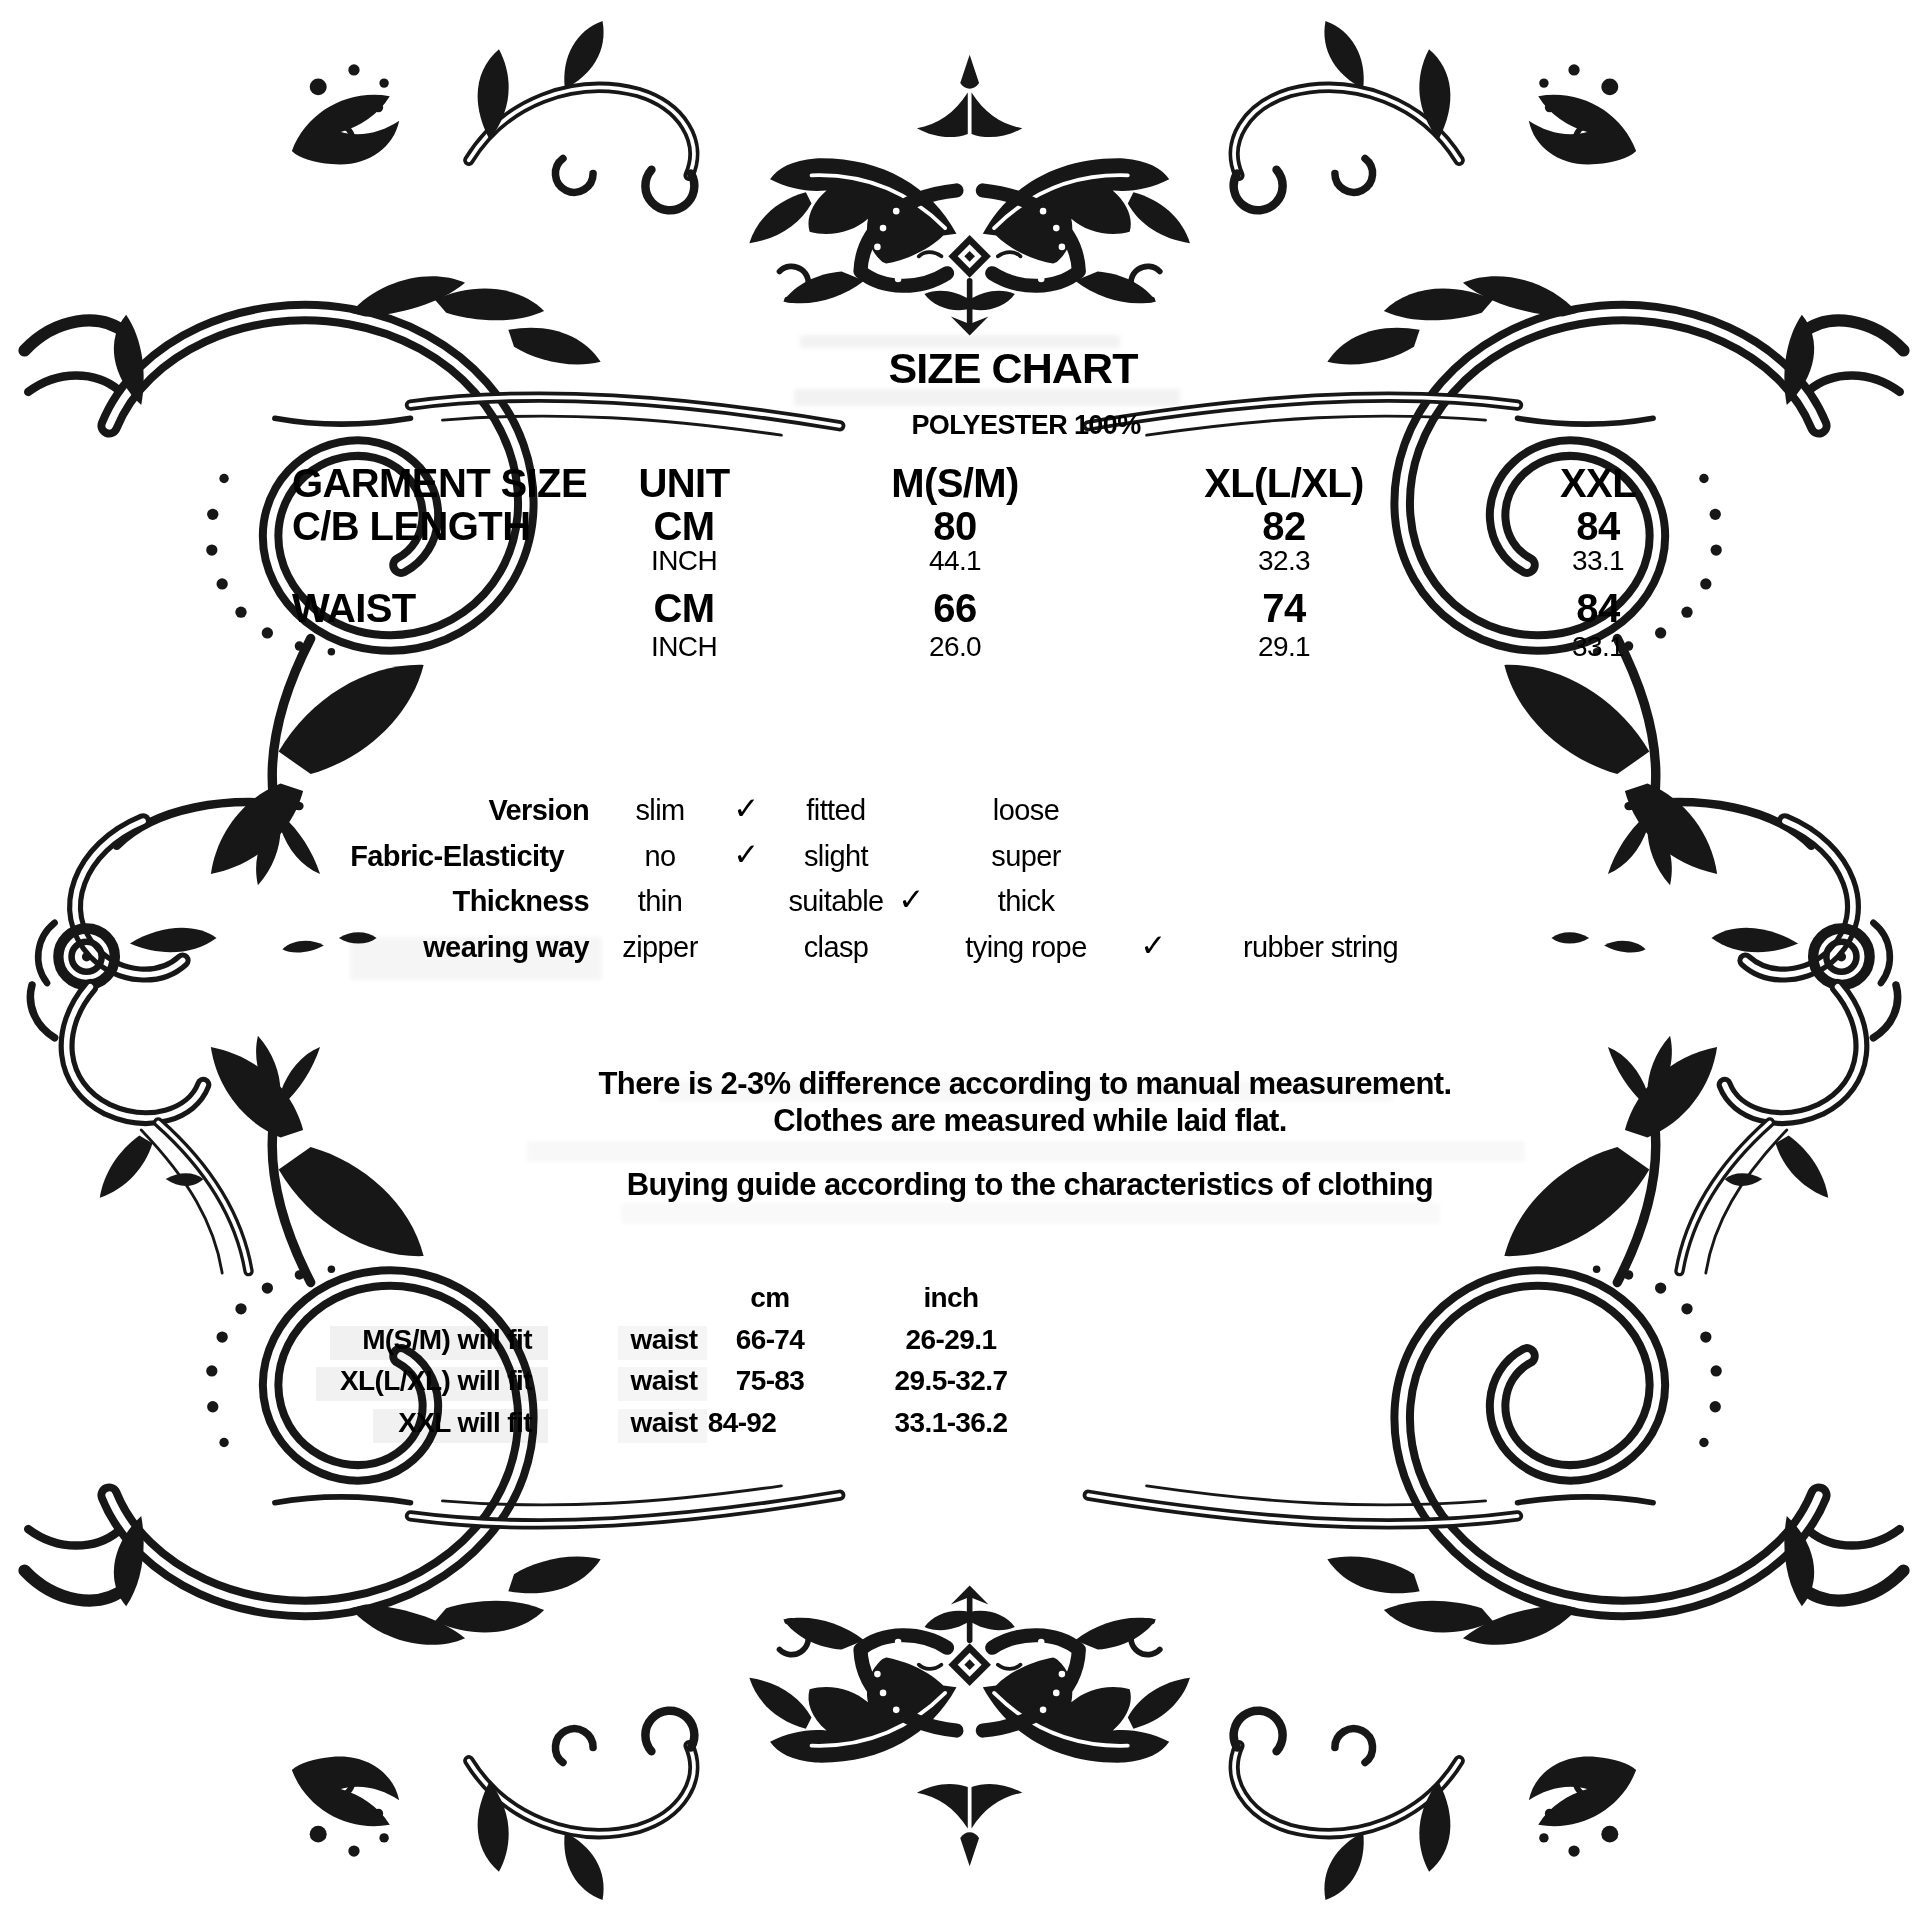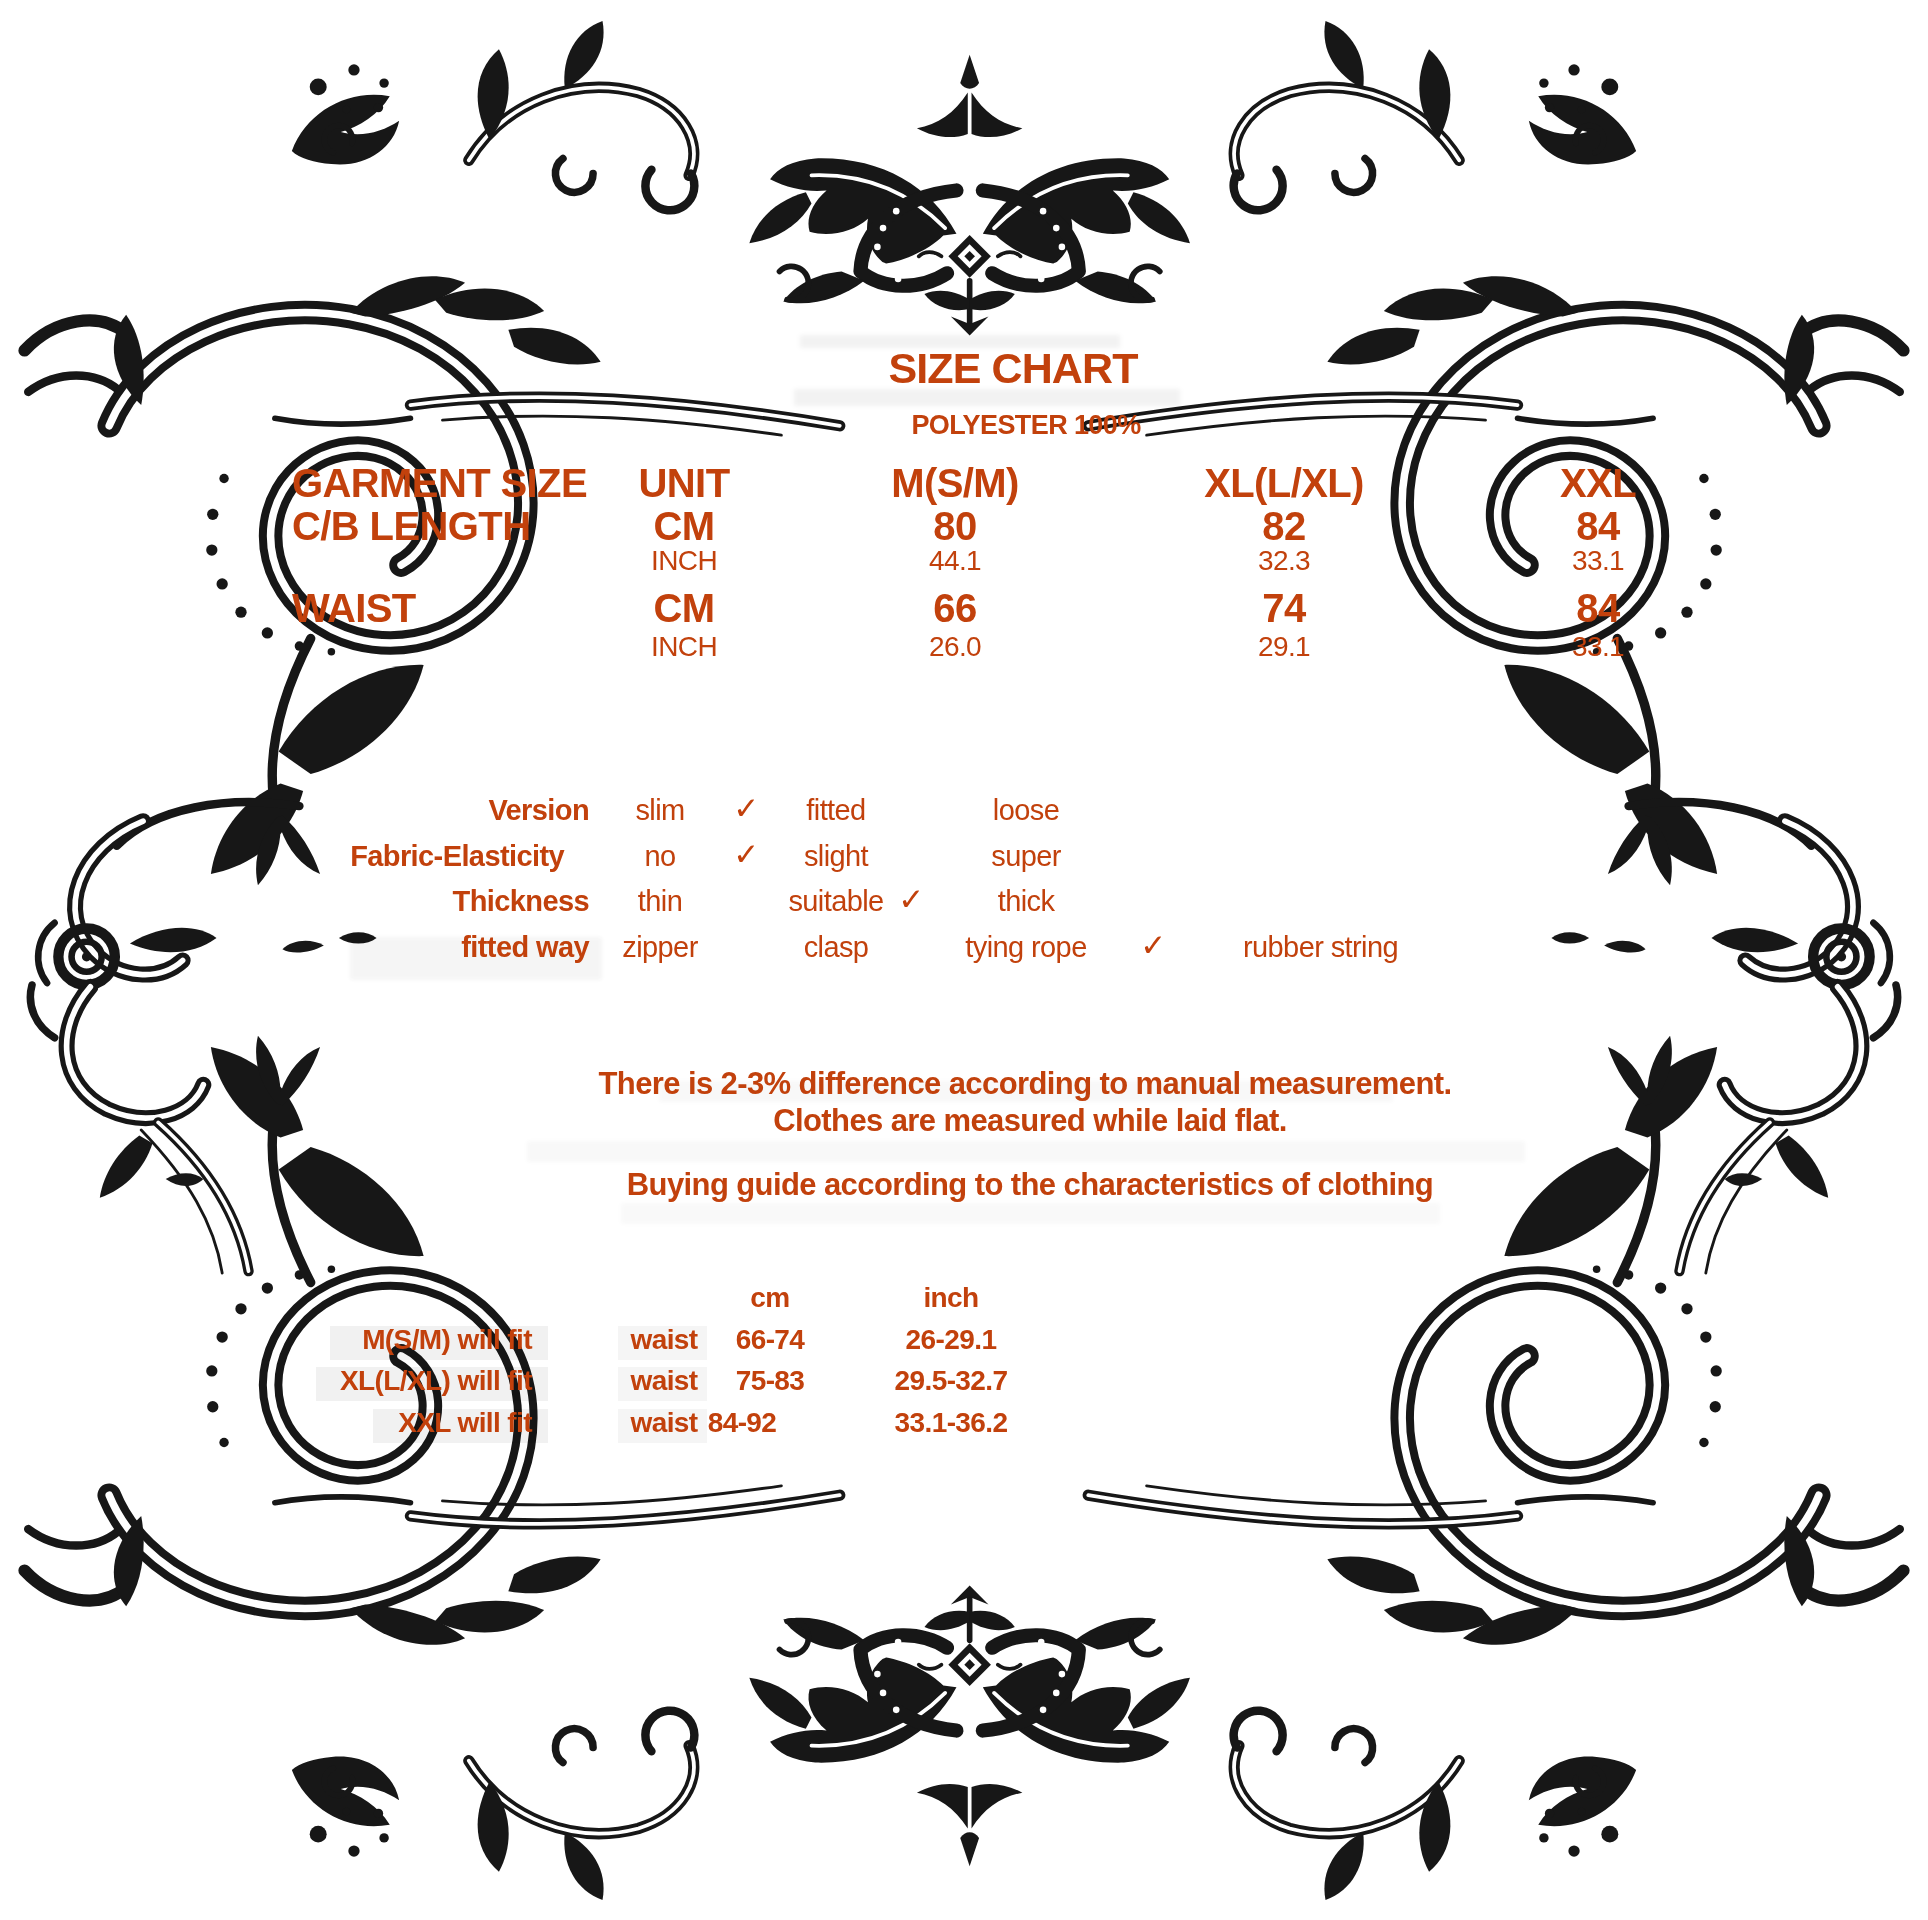--- a/index.html
+++ b/index.html
@@ -1,18 +1,18 @@
 <!DOCTYPE html>
 <html style="font-size:15px"><head>
 <meta charset="utf-8">
 <style>
   html,body{margin:0;padding:0;background:#ffffff;}
   .page{
     position:relative;width:1928px;height:1921px;background:#ffffff;
-    font-family:"Liberation Sans","DejaVu Sans",sans-serif;color:#c2410c;overflow:hidden;
+    font-family:"Liberation Sans","DejaVu Sans",sans-serif;color:#000000;overflow:hidden;
   }
   .frame{position:absolute;left:0;top:0;width:1928px;height:1921px;}
   .ink{fill:#171717;stroke:none}
   .ln{fill:none;stroke:#171717;stroke-linecap:round;stroke-linejoin:round}
   .wl{fill:none;stroke:#ffffff;stroke-linecap:round;stroke-linejoin:round}
   .t{position:absolute;white-space:nowrap;line-height:1;letter-spacing:-0.6px;}
   .b{font-weight:700;}
   .ctr{transform:translateX(-50%);}
   .rgt{transform:translateX(-100%);}
   .f-title{font-size:43px;letter-spacing:-0.9px;}
@@ -197,21 +197,21 @@
   <div class="t ctr f-chk" style="left:746px;top:839px;">✓</div>
   <div class="t ctr f-feat" style="left:836px;top:842px;">slight</div>
   <div class="t ctr f-feat" style="left:1026px;top:842px;">super</div>
 
   <div class="t b rgt f-feat" style="left:589px;top:887px;">Thickness</div>
   <div class="t ctr f-feat" style="left:660px;top:887px;">thin</div>
   <div class="t ctr f-feat" style="left:836px;top:887px;">suitable</div>
   <div class="t ctr f-chk" style="left:911px;top:884px;">✓</div>
   <div class="t ctr f-feat" style="left:1026px;top:887px;">thick</div>
 
-  <div class="t b rgt f-feat" style="left:589px;top:933px;">fitted way</div>
+  <div class="t b rgt f-feat" style="left:589px;top:933px;">wearing way</div>
   <div class="t ctr f-feat" style="left:660px;top:933px;">zipper</div>
   <div class="t ctr f-feat" style="left:836px;top:933px;">clasp</div>
   <div class="t ctr f-feat" style="left:1026px;top:933px;">tying rope</div>
   <div class="t ctr f-chk" style="left:1153px;top:930px;">✓</div>
   <div class="t f-feat" style="left:1243px;top:933px;">rubber string</div>
 
   <div class="t b ctr f-note" style="left:1025px;top:1036px;">There is 2-3% difference according to manual measurement.</div>
   <div class="t b ctr f-note" style="left:1030px;top:1073px;">Clothes are measured while laid flat.</div>
 
   <div class="t b ctr f-head" style="left:1030px;top:1169px;">Buying guide according to the characteristics of clothing</div>

